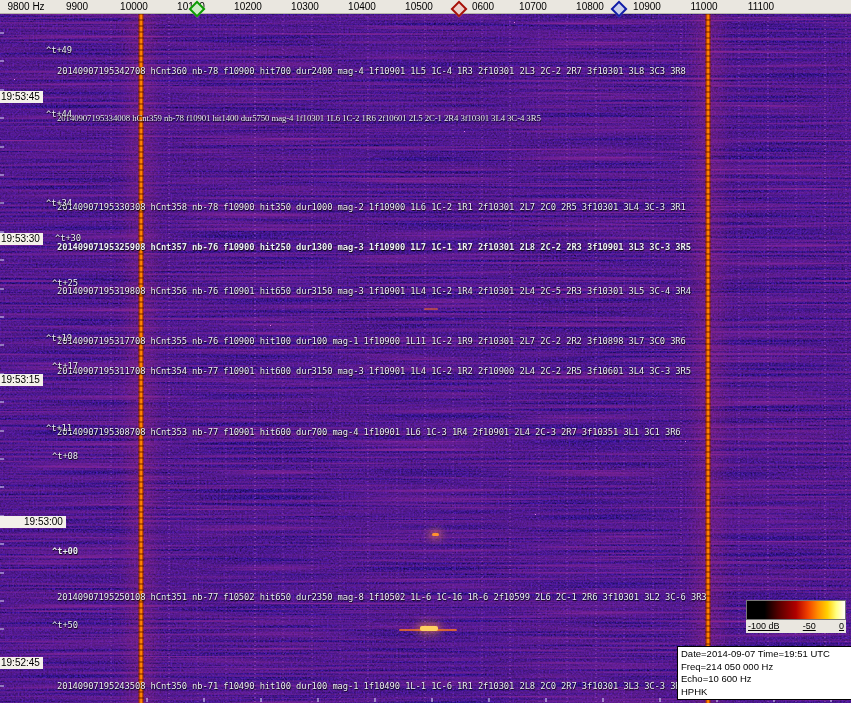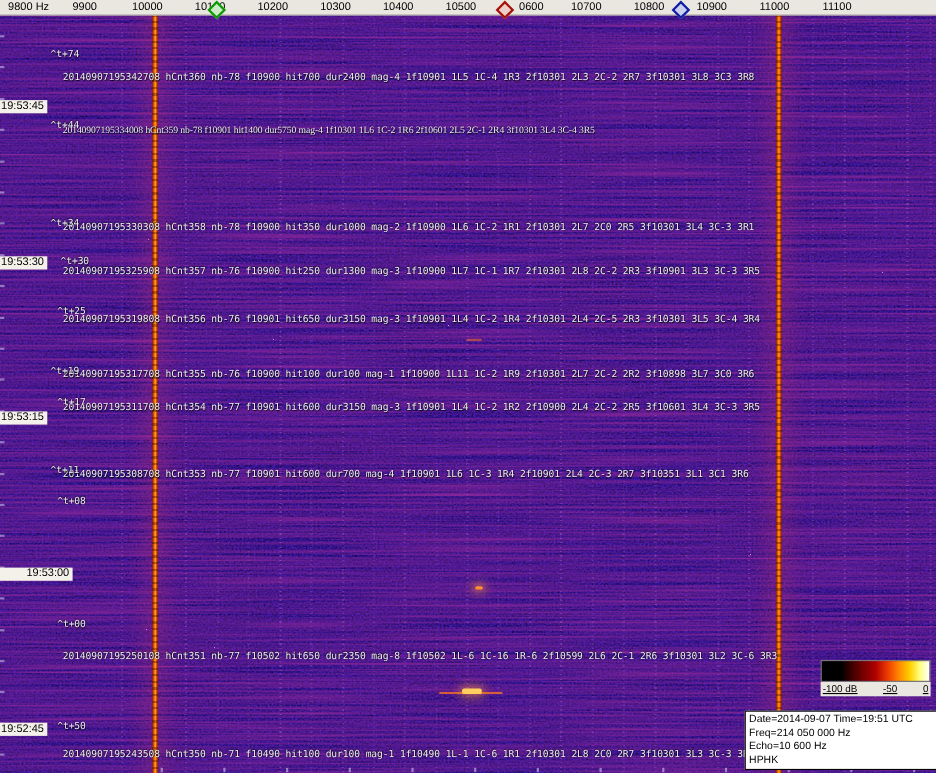--- a/index.html
+++ b/index.html
@@ -136,38 +136,38 @@
       <div class="ltick" style="top: 600px;"></div>
       <div class="ltick" style="top: 628px;"></div>
       <div class="ltick" style="top: 657px;"></div>
       <div class="ltick" style="top: 685px;"></div>
     </div>
 
   <div id="overlay">
       <div class="det" style="top: 66px;">20140907195342708 hCnt360 nb-78 f10900 hit700 dur2400 mag-4 1f10901 1L5 1C-4 1R3 2f10301 2L3 2C-2 2R7 3f10301 3L8 3C3 3R8</div>
       <div class="det" style="top: 113px; font-family: Liberation Serif, serif;">20140907195334008 hCnt359 nb-78 f10901 hit1400 dur5750 mag-4 1f10301 1L6 1C-2 1R6 2f10601 2L5 2C-1 2R4 3f10301 3L4 3C-4 3R5</div>
       <div class="det" style="top: 202px;">20140907195330308 hCnt358 nb-78 f10900 hit350 dur1000 mag-2 1f10900 1L6 1C-2 1R1 2f10301 2L7 2C0 2R5 3f10301 3L4 3C-3 3R1</div>
-      <div class="det" style="top: 242px;">20140907195325908 hCnt357 nb-76 f10900 hit250 dur1300 mag-3 1f10900 1L7 1C-1 1R7 2f10301 2L8 2C-2 2R3 3f10901 3L3 3C-3 3R5</div>
+      <div class="det" style="top: 242px; font-weight: bold;">20140907195325908 hCnt357 nb-76 f10900 hit250 dur1300 mag-3 1f10900 1L7 1C-1 1R7 2f10301 2L8 2C-2 2R3 3f10901 3L3 3C-3 3R5</div>
       <div class="det" style="top: 286px;">20140907195319808 hCnt356 nb-76 f10901 hit650 dur3150 mag-3 1f10901 1L4 1C-2 1R4 2f10301 2L4 2C-5 2R3 3f10301 3L5 3C-4 3R4</div>
       <div class="det" style="top: 336px;">20140907195317708 hCnt355 nb-76 f10900 hit100 dur100 mag-1 1f10900 1L11 1C-2 1R9 2f10301 2L7 2C-2 2R2 3f10898 3L7 3C0 3R6</div>
       <div class="det" style="top: 366px;">20140907195311708 hCnt354 nb-77 f10901 hit600 dur3150 mag-3 1f10901 1L4 1C-2 1R2 2f10900 2L4 2C-2 2R5 3f10601 3L4 3C-3 3R5</div>
       <div class="det" style="top: 427px;">20140907195308708 hCnt353 nb-77 f10901 hit600 dur700 mag-4 1f10901 1L6 1C-3 1R4 2f10901 2L4 2C-3 2R7 3f10351 3L1 3C1 3R6</div>
       <div class="det" style="top: 592px;">20140907195250108 hCnt351 nb-77 f10502 hit650 dur2350 mag-8 1f10502 1L-6 1C-16 1R-6 2f10599 2L6 2C-1 2R6 3f10301 3L2 3C-6 3R3</div>
       <div class="det" style="top: 681px;">20140907195243508 hCnt350 nb-71 f10490 hit100 dur100 mag-1 1f10490 1L-1 1C-6 1R1 2f10301 2L8 2C0 2R7 3f10301 3L3 3C-3 3R6</div>
-      <div class="tmark" style="left: 46px; top: 45px;">^t+74</div>
+      <div class="tmark" style="left: 46px; top: 45px;">^t+49</div>
       <div class="tmark" style="left: 46px; top: 109px;">^t+44</div>
       <div class="tmark" style="left: 46px; top: 198px;">^t+34</div>
       <div class="tmark" style="left: 55px; top: 233px;">^t+30</div>
       <div class="tmark" style="left: 52px; top: 278px;">^t+25</div>
       <div class="tmark" style="left: 46px; top: 333px;">^t+19</div>
       <div class="tmark" style="left: 52px; top: 361px;">^t+17</div>
       <div class="tmark" style="left: 46px; top: 423px;">^t+11</div>
       <div class="tmark" style="left: 52px; top: 451px;">^t+08</div>
-      <div class="tmark" style="left: 52px; top: 563px;">^t+00</div>
-      <div class="tmark" style="left: 52px; top: 656px;">^t+50</div>
+      <div class="tmark" style="left: 52px; top: 546px; font-weight: bold;">^t+00</div>
+      <div class="tmark" style="left: 52px; top: 620px;">^t+50</div>
     </div>
 
   <div id="freqAxis">
       <div class="flabel" style="left: 26px;">9800 Hz</div>
       <div class="flabel" style="left: 77px;">9900</div>
       <div class="flabel" style="left: 134px;">10000</div>
       <div class="flabel" style="left: 191px;">10100</div>
       <div class="flabel" style="left: 248px;">10200</div>
       <div class="flabel" style="left: 305px;">10300</div>
       <div class="flabel" style="left: 362px;">10400</div>

